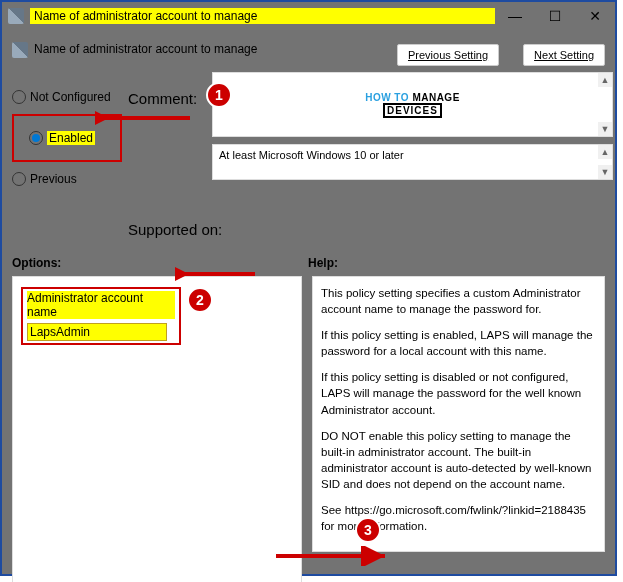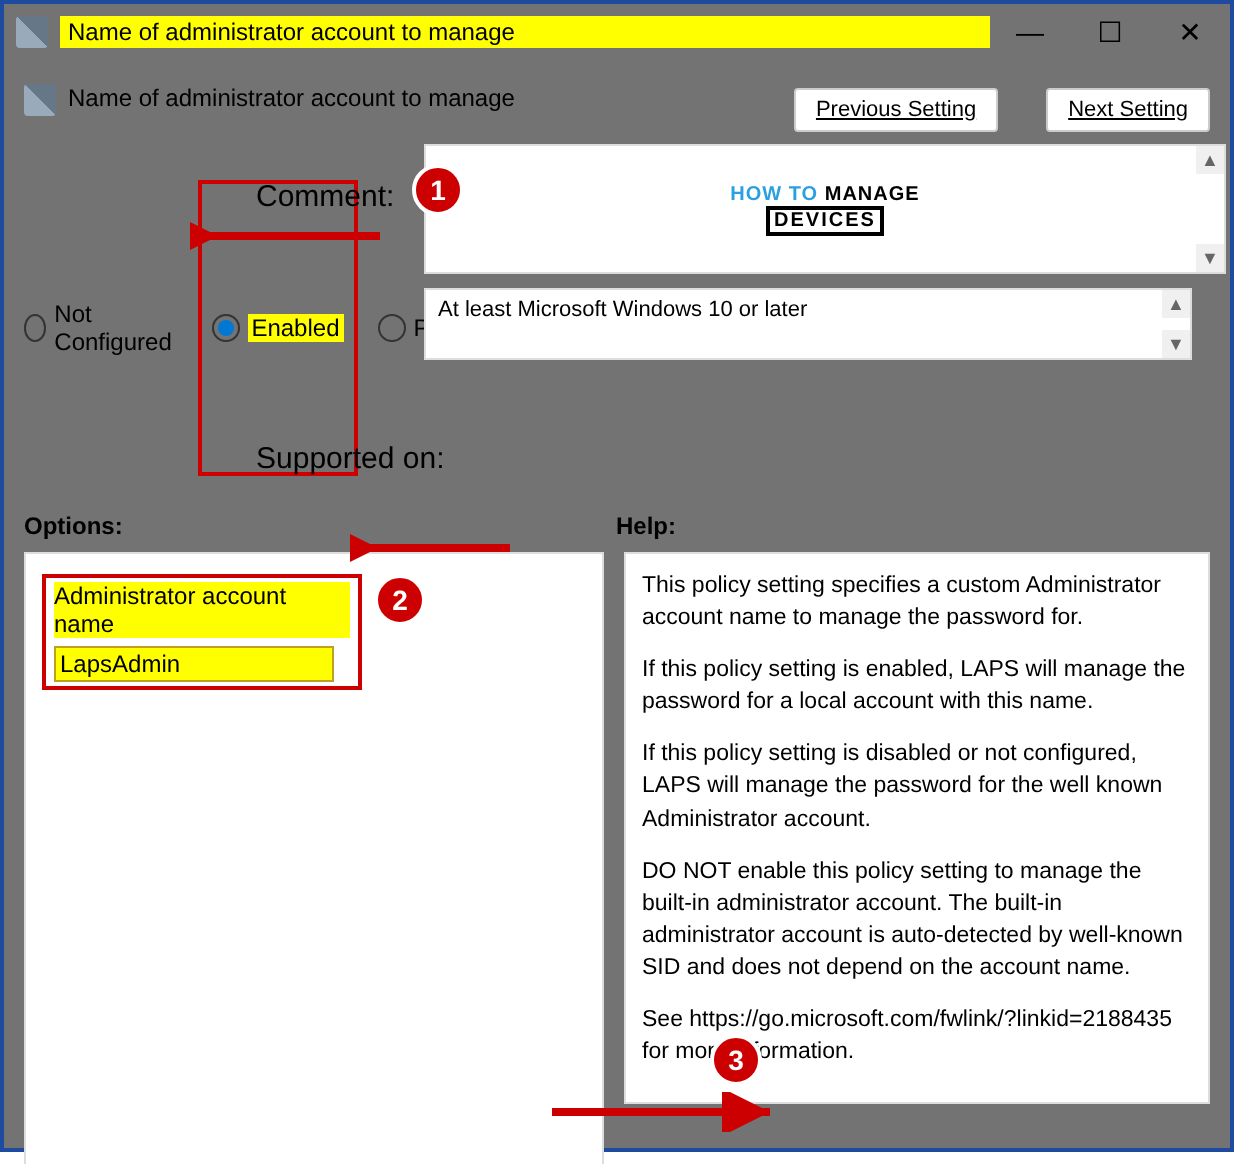--- a/index.html
+++ b/index.html
@@ -10,31 +10,31 @@
     .titlebar-icon { width: 16px; height: 16px; margin-right: 6px; background: linear-gradient(45deg, #9ab 50%, #678 50%); border-radius: 2px; }
     .title-text { flex: 1; background: #ffff00; padding: 1px 4px; }
     .win-btns { display: flex; }
     .win-btn { width: 40px; height: 28px; display: flex; align-items: center; justify-content: center; font-size: 14px; cursor: pointer; }
     .header-row { display: flex; align-items: flex-start; padding: 10px 10px 6px 10px; }
     .header-icon { width: 16px; height: 16px; margin-right: 6px; margin-top: 2px; background: linear-gradient(45deg, #9ab 50%, #678 50%); border-radius: 2px; flex: none; }
     .header-title { font-size: 12px; flex: 1; padding-top: 2px; }
     .nav-btns { display: flex; gap: 24px; margin-top: 4px; text-decoration: underline; }
     .nav-btn { height: 22px; padding: 0 10px; font-size: 11px; background: #fff; border: 1px solid #ccc; cursor: pointer; border-radius: 2px; }
     .top-section { display: flex; padding: 2px 10px 0 10px; position: relative; }
-    .radio-col { width: 110px; display: flex; gap: 10px; padding-top: 0; margin-top: 16px; }
+    .radio-col { width: 110px; display: flex; flex-direction: column; gap: 10px; padding-top: 0; margin-top: 16px; }
     .radio-row { display: flex; align-items: center; font-size: 12px; }
     .radio { width: 14px; height: 14px; border-radius: 50%; border: 1px solid #333; margin-right: 4px; display: flex; align-items: center; justify-content: center; }
     .radio.sel::after { content: ''; width: 8px; height: 8px; border-radius: 50%; background: #0078d4; }
     .radio-label { font-size: 12px; }
     .enabled-hl { background: #ffff00; padding: 0 2px; }
-    .enabled-wrap { border: 2px solid #cc0000; padding: 5px; display: flex; align-items: center; }
+    .enabled-wrap { border: 2px solid #cc0000; padding: 15px; display: flex; align-items: center; }
     .meta-col { margin-left: 6px; display: flex; flex-direction: column; gap: 18px; }
     .meta-label { font-size: 15px; margin-top: 16px; }
     .comment-box { position: absolute; left: 210px; right: 2px; top: 0; height: 65px; border: 1px solid #ddd; background: #fff; display: flex; align-items: center; justify-content: center; }
-    .support-box { position: absolute; left: 210px; right: 19px; top: 72px; height: 36px; border: 1px solid #ddd; background: #fff; font-size: 11px; padding: 4px 6px; }
+    .support-box { position: absolute; left: 210px; right: 2px; top: 72px; height: 36px; border: 1px solid #ddd; background: #fff; font-size: 11px; padding: 4px 6px; }
     .top-space { height: 115px; }
     .divider { height: 1px; background: #ddd; margin: 10px 10px 0 10px; }
     .labels-row { display: flex; padding: 8px 10px 4px 10px; font-size: 12px; font-weight: bold; }
     .options-label { width: 296px; }
     .boxes-row { display: flex; padding: 2px 10px 0 10px; gap: 10px; }
     .options-box { width: 290px; height: 328px; border: 1px solid #ddd; background: #fff; padding: 10px 8px 8px 8px; font-size: 12px; position: relative; }
     .opt-group { border: 2px solid #cc0000; padding: 2px 4px 2px 4px; width: 160px; }
     .opt-name { background: #ffff00; font-size: 12px; margin-bottom: 4px; }
     .opt-input { width: 140px; height: 18px; background: #ffff00; border: 1px solid #c0a020; font-size: 12px; padding: 0 2px; font-family: inherit; }
     .help-box { flex: 1; height: 276px; border: 1px solid #ddd; background: #fff; padding: 8px 10px 8px 8px; font-size: 11.5px; line-height: 1.4; overflow: hidden; }

